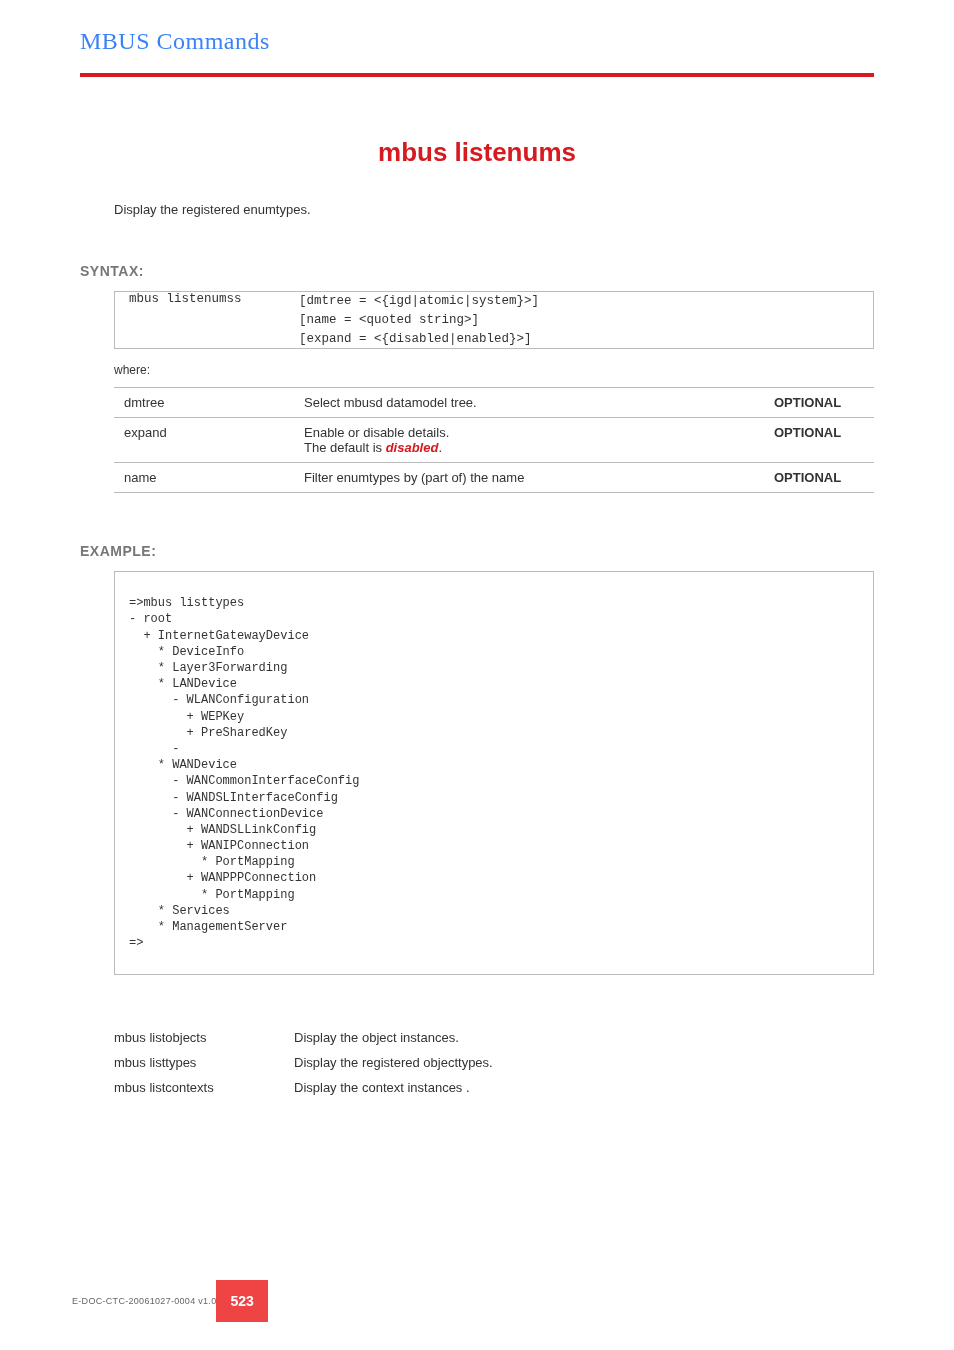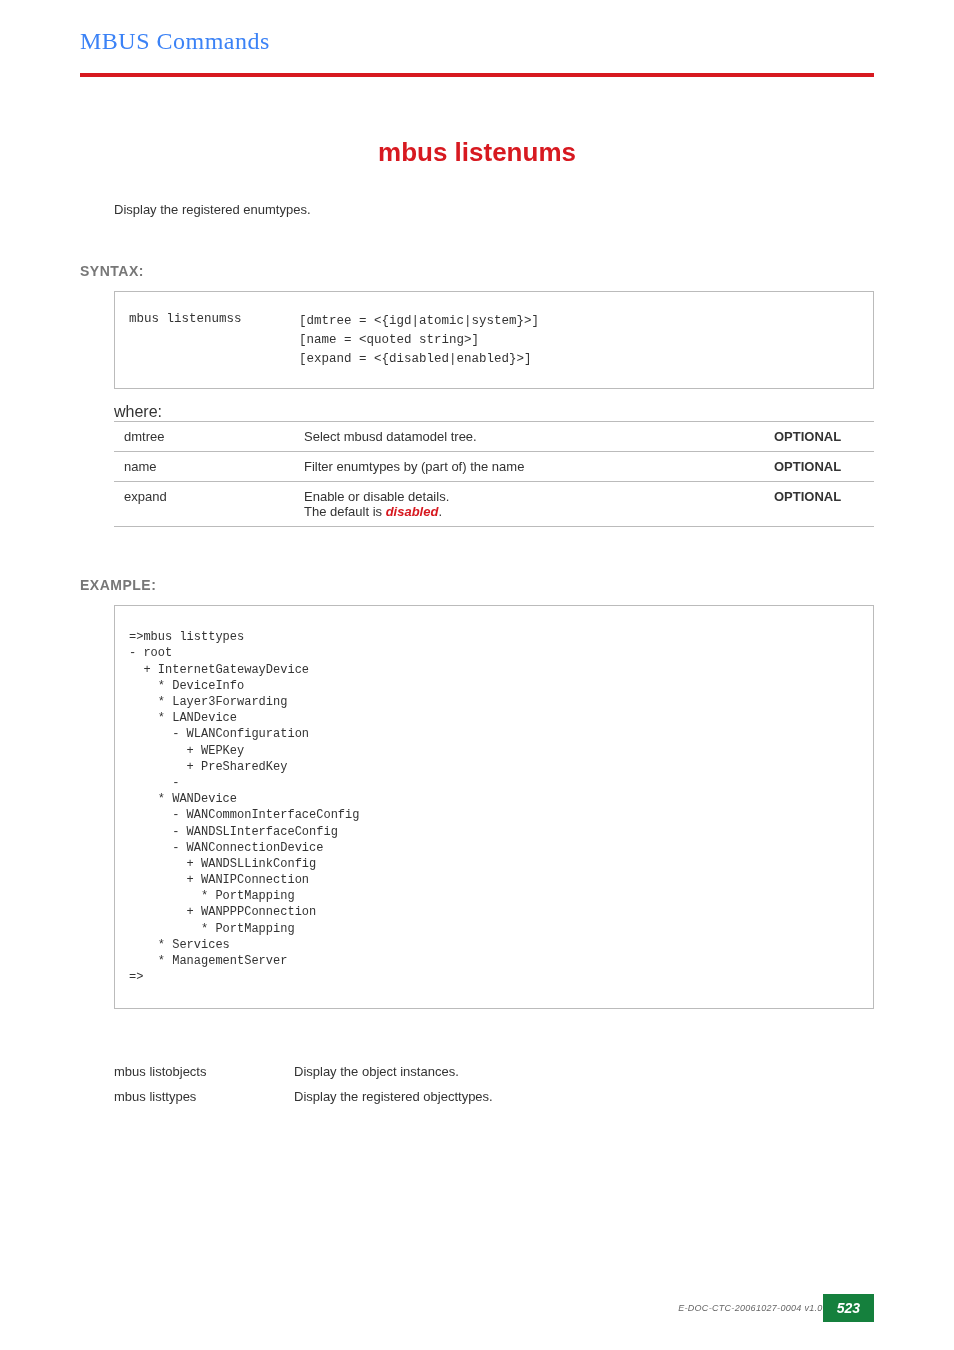--- a/index.html
+++ b/index.html
@@ -45,32 +45,32 @@
     font-size: 14px;
     font-weight: bold;
     color: #777;
     letter-spacing: 0.5px;
     margin-bottom: 12px;
   }
   .syntax-box {
     border: 1px solid #bbb;
     margin-left: 34px;
     margin-bottom: 14px;
-    padding: 20px 14px;
+    padding: 0 14px;
     font-family: "Courier New", monospace;
     font-size: 12.5px;
     color: #333;
   }
   .syntax-row { display: flex; }
   .syntax-cmd { width: 170px; flex-shrink: 0; }
   .syntax-args { white-space: pre; line-height: 1.5; }
   .where {
     margin-left: 34px;
-    font-size: 16px;
-    margin-bottom: 0;
+    font-size: 12px;
+    margin-bottom: 10px;
     color: #333;
   }
   .params-table {
     margin-left: 34px;
     width: calc(100% - 34px);
     border-collapse: collapse;
     font-size: 13px;
     margin-bottom: 50px;
   }
   .params-table td {
@@ -102,35 +102,34 @@
     padding: 5px 0;
     vertical-align: top;
   }
   .related-table .rc-name { width: 180px; color: #333; }
   .footer {
     position: absolute;
     bottom: 28px;
     left: 72px;
     right: 80px;
     display: flex;
-    justify-content: flex-end;
+    justify-content: flex-start;
     align-items: center;
-    font-style: italic;
   }
   .doc-id {
     font-size: 9px;
     color: #666;
     letter-spacing: 0.3px;
   }
   .page-num {
-    background: #15803d;
+    background: #ef4444;
     color: #fff;
     font-weight: bold;
     font-size: 14px;
-    padding: 6px 14px;
+    padding: 13px 14px;
   }
 </style>
 </head>
 <body>
 
 <div class="page">
   <div class="chapter-title">MBUS Commands</div>
   <div class="red-rule"></div>
 
   <div class="cmd-title">mbus listenums</div>
@@ -148,28 +147,28 @@
   <div class="where">where:</div>
 
   <table class="params-table">
     <tbody>
         <tr>
       <td class="col-name">dmtree</td>
       <td>Select mbusd datamodel tree.</td>
       <td class="col-opt">OPTIONAL</td>
     </tr>
     <tr>
-      <td class="col-name">name</td>
-      <td>Filter enumtypes by (part of) the name</td>
-      <td class="col-opt">OPTIONAL</td>
-    </tr>
-    <tr>
       <td class="col-name">expand</td>
       <td><span style="white-space:pre-line">Enable or disable details.
 The default is </span><span class="disabled-em">disabled</span><span>.</span></td>
+      <td class="col-opt">OPTIONAL</td>
+    </tr>
+    <tr>
+      <td class="col-name">name</td>
+      <td>Filter enumtypes by (part of) the name</td>
       <td class="col-opt">OPTIONAL</td>
     </tr>
   </tbody>
     </table>
 
   <div class="section-head">EXAMPLE:</div>
   <div class="example-box">=&gt;mbus listtypes
 - root
   + InternetGatewayDevice
     * DeviceInfo
@@ -195,20 +194,24 @@
   <table class="related-table">
     <tbody>
         <tr>
       <td class="rc-name">mbus listobjects</td>
       <td>Display the object instances.</td>
     </tr>
     <tr>
       <td class="rc-name">mbus listtypes</td>
       <td>Display the registered objecttypes.</td>
     </tr>
+    <tr>
+      <td class="rc-name">mbus listcontexts</td>
+      <td>Display the context instances .</td>
+    </tr>
   </tbody>
     </table>
 </div>
 
 <div class="footer">
   <div class="doc-id">E-DOC-CTC-20061027-0004 v1.0</div>
   <div class="page-num">523</div>
 </div>
 
 </body></html>

